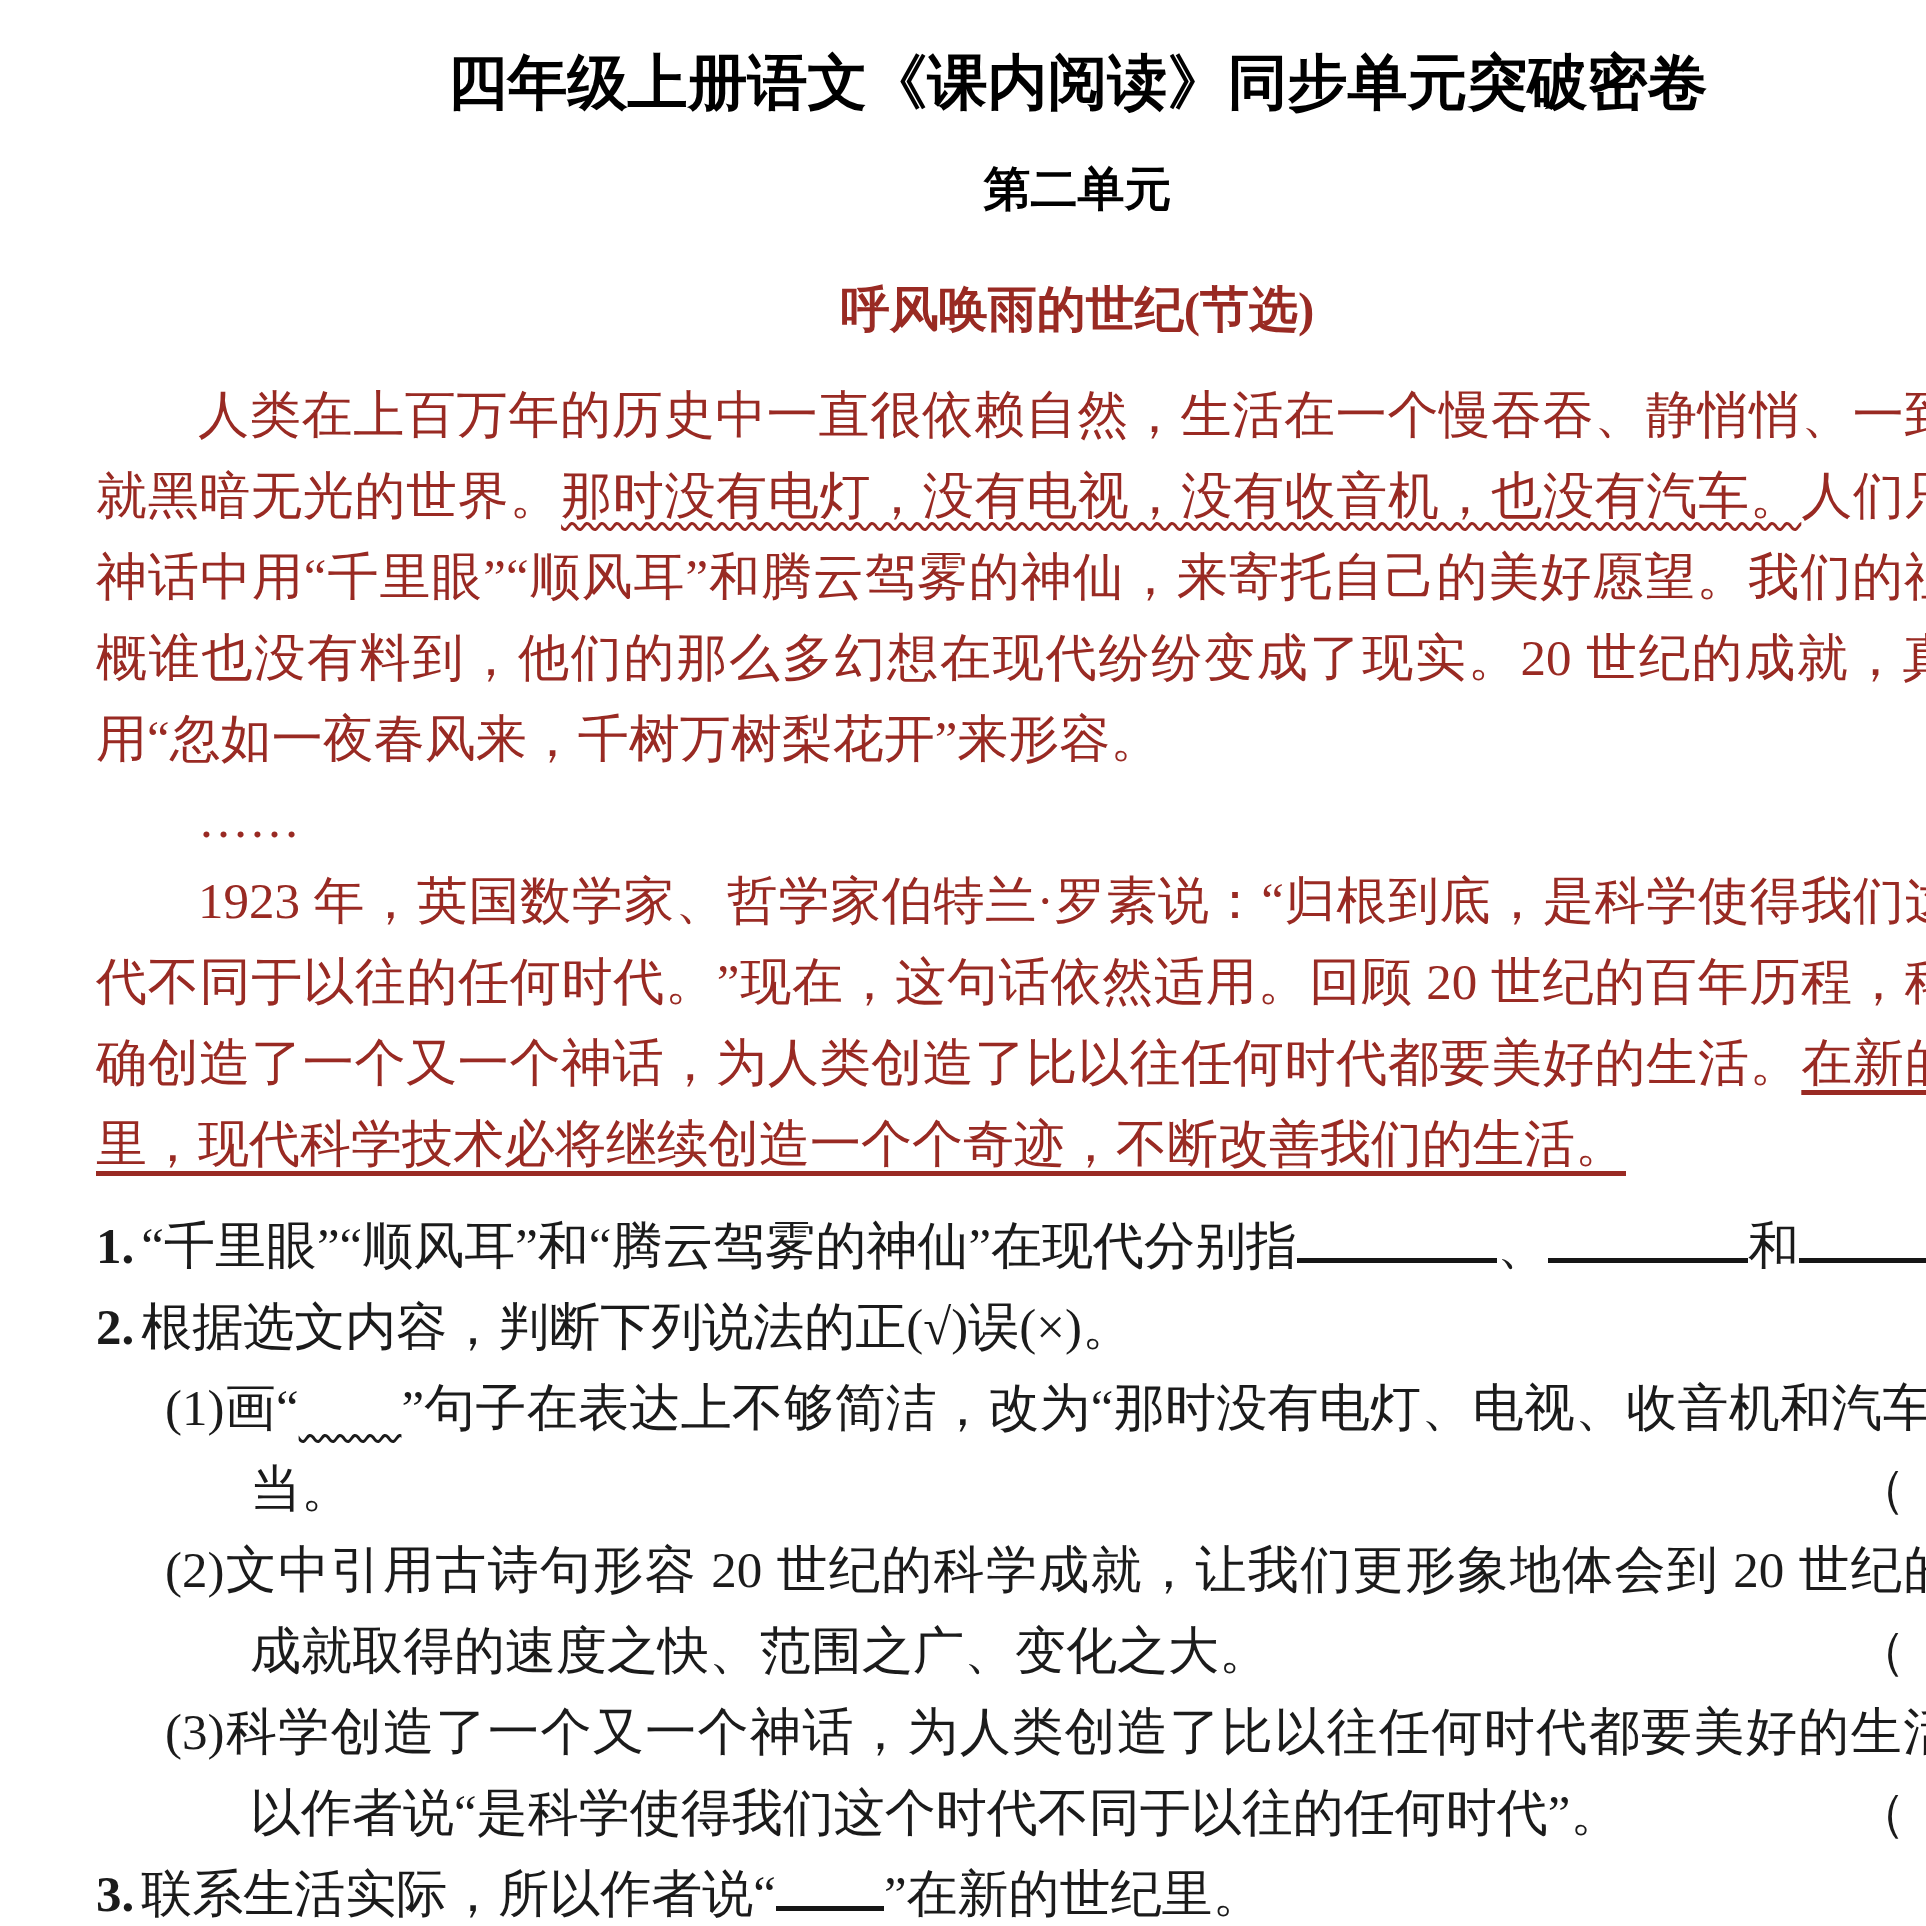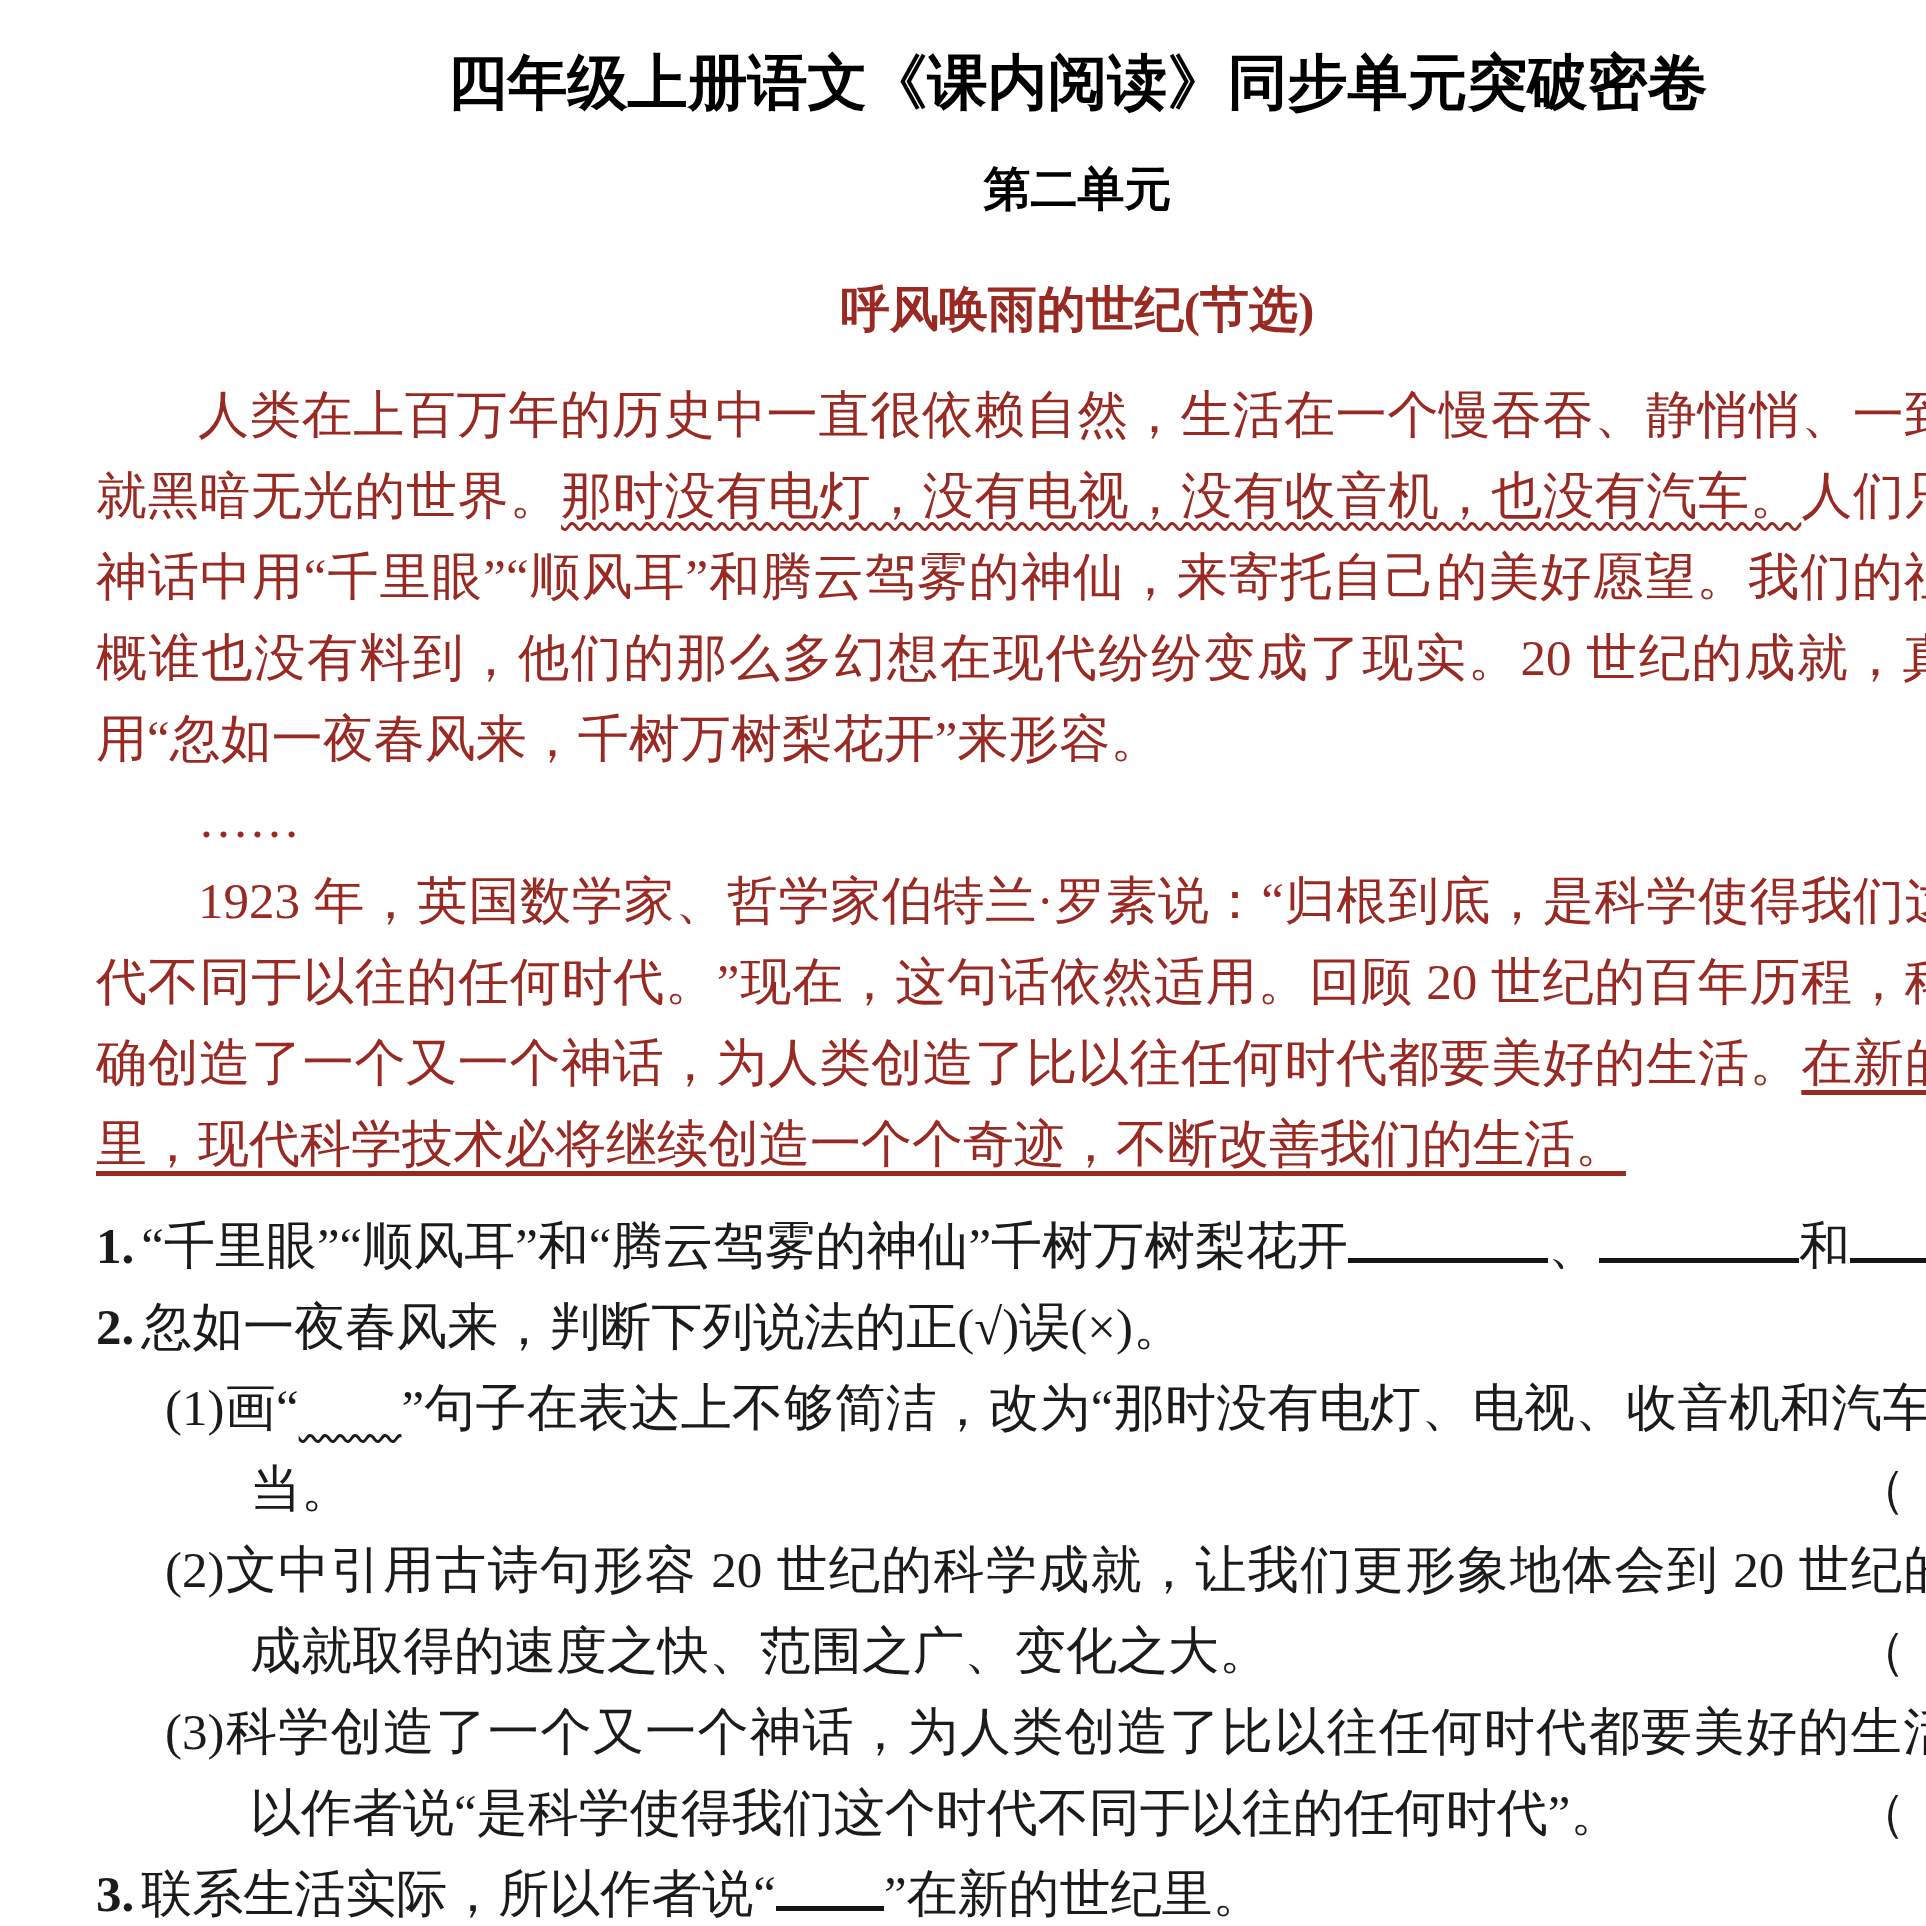--- a/index.html
+++ b/index.html
@@ -56,23 +56,23 @@
   <div class="sec-title">呼风唤雨的世纪(节选)</div>
 
   <div class="passage">
     <p><span>人类在上百万年的历史中一直很依赖自然，生活在一个慢吞吞、静悄悄、一到夜里就黑暗无光的世界。</span><span class="wavy">那时没有电灯，没有电视，没有收音机，也没有汽车。</span><span>人们只能在神话中用“千里眼”“顺风耳”和腾云驾雾的神仙，来寄托自己的美好愿望。我们的祖先大概谁也没有料到，他们的那么多幻想在现代纷纷变成了现实。20 世纪的成就，真可以用“忽如一夜春风来，千树万树梨花开”来形容。</span></p>
     <p>……</p>
     <p><span>1923 年，英国数学家、哲学家伯特兰·罗素说：“归根到底，是科学使得我们这个时代不同于以往的任何时代。”现在，这句话依然适用。回顾 20 世纪的百年历程，科学的确创造了一个又一个神话，为人类创造了比以往任何时代都要美好的生活。</span><span class="uline">在新的世纪里，现代科学技术必将继续创造一个个奇迹，不断改善我们的生活。</span></p>
   </div>
 
   <div class="questions">
 
-    <div class="q"><span class="qnum">1.</span><span>“千里眼”“顺风耳”和“腾云驾雾的神仙”千树万树梨花开</span><span class="blank w520"></span><span>、</span><span class="blank w520"></span><span>和</span><span class="blank w190"></span><span class="blank w330"></span></div>
+    <div class="q"><span class="qnum">1.</span><span>“千里眼”“顺风耳”和“腾云驾雾的神仙”在现代分别指</span><span class="blank w520"></span><span>、</span><span class="blank w520"></span><span>和</span><span class="blank w190"></span><span class="blank w330"></span></div>
 
-    <div class="q"><span class="qnum">2.</span><span>忽如一夜春风来，判断下列说法的正(√)误(×)。</span></div>
+    <div class="q"><span class="qnum">2.</span><span>根据选文内容，判断下列说法的正(√)误(×)。</span></div>
 
     <div class="sub"><span>(1)</span><span>画“</span><span class="wavy">　　</span><span>”句子在表达上不够简洁，改为“那时没有电灯、电视、收音机和汽车”更恰当。</span><span class="bracket">（　　）</span></div>
 
     <div class="sub"><span>(2)</span><span>文中引用古诗句形容 20 世纪的科学成就，让我们更形象地体会到 20 世纪的科学成就取得的速度之快、范围之广、变化之大。</span><span class="bracket">（　　）</span></div>
 
     <div class="sub"><span>(3)</span><span>科学创造了一个又一个神话，为人类创造了比以往任何时代都要美好的生活，所以作者说“是科学使得我们这个时代不同于以往的任何时代”。</span><span class="bracket">（　　）</span></div>
 
     <div class="q"><span class="qnum">3.</span><span>联系生活实际，所以作者说“</span><span class="blank w280"></span><span>”在新的世纪里。</span></div>
 
   </div>

